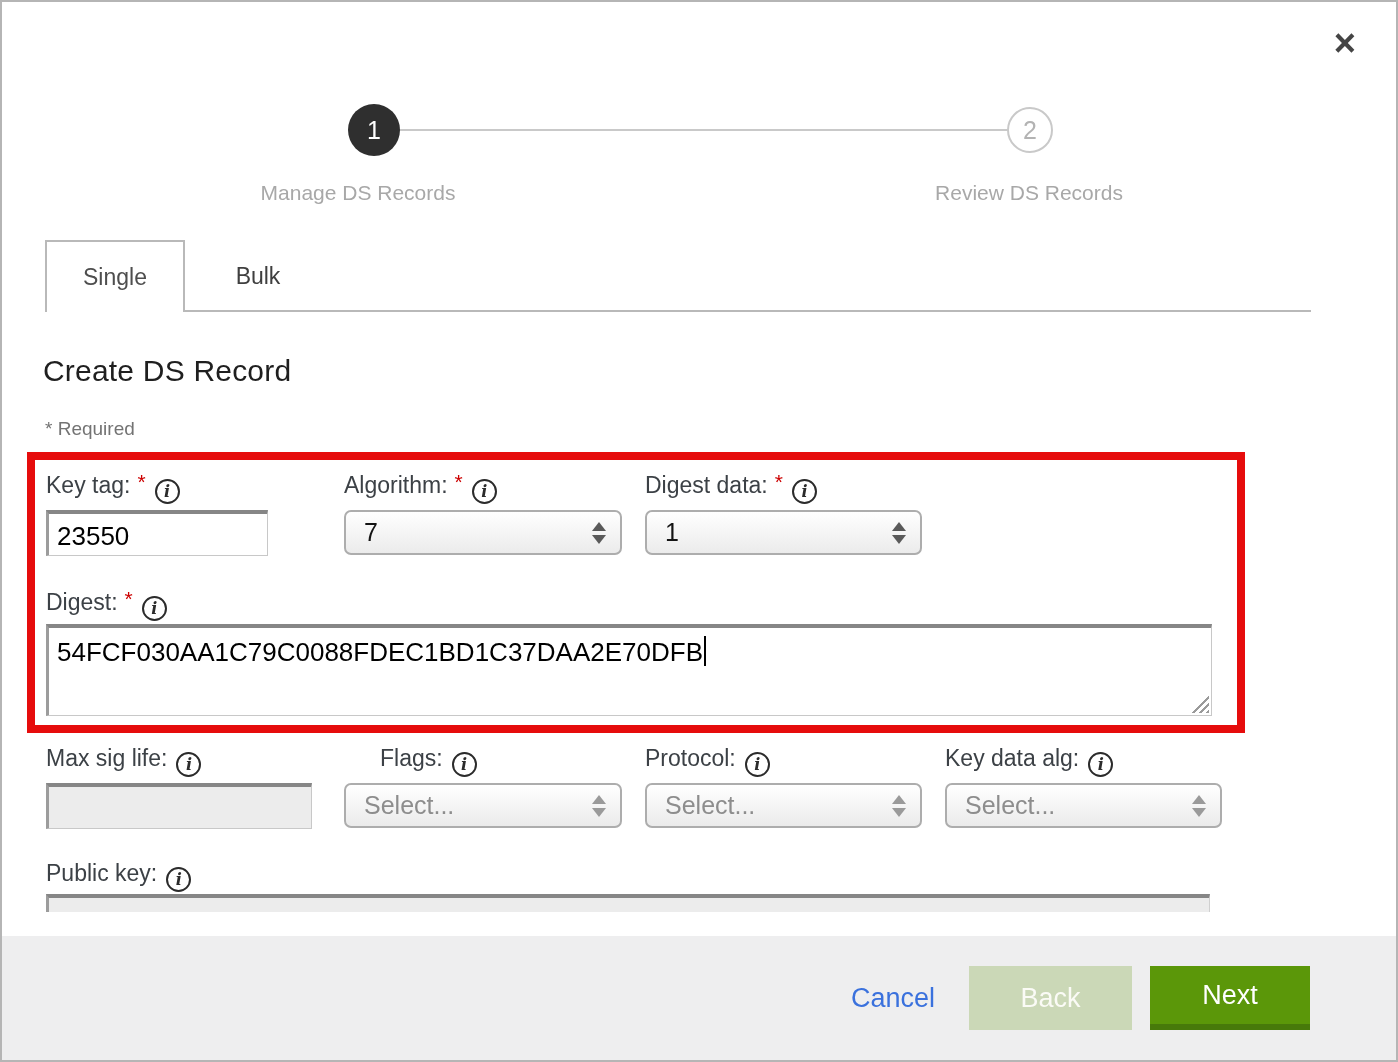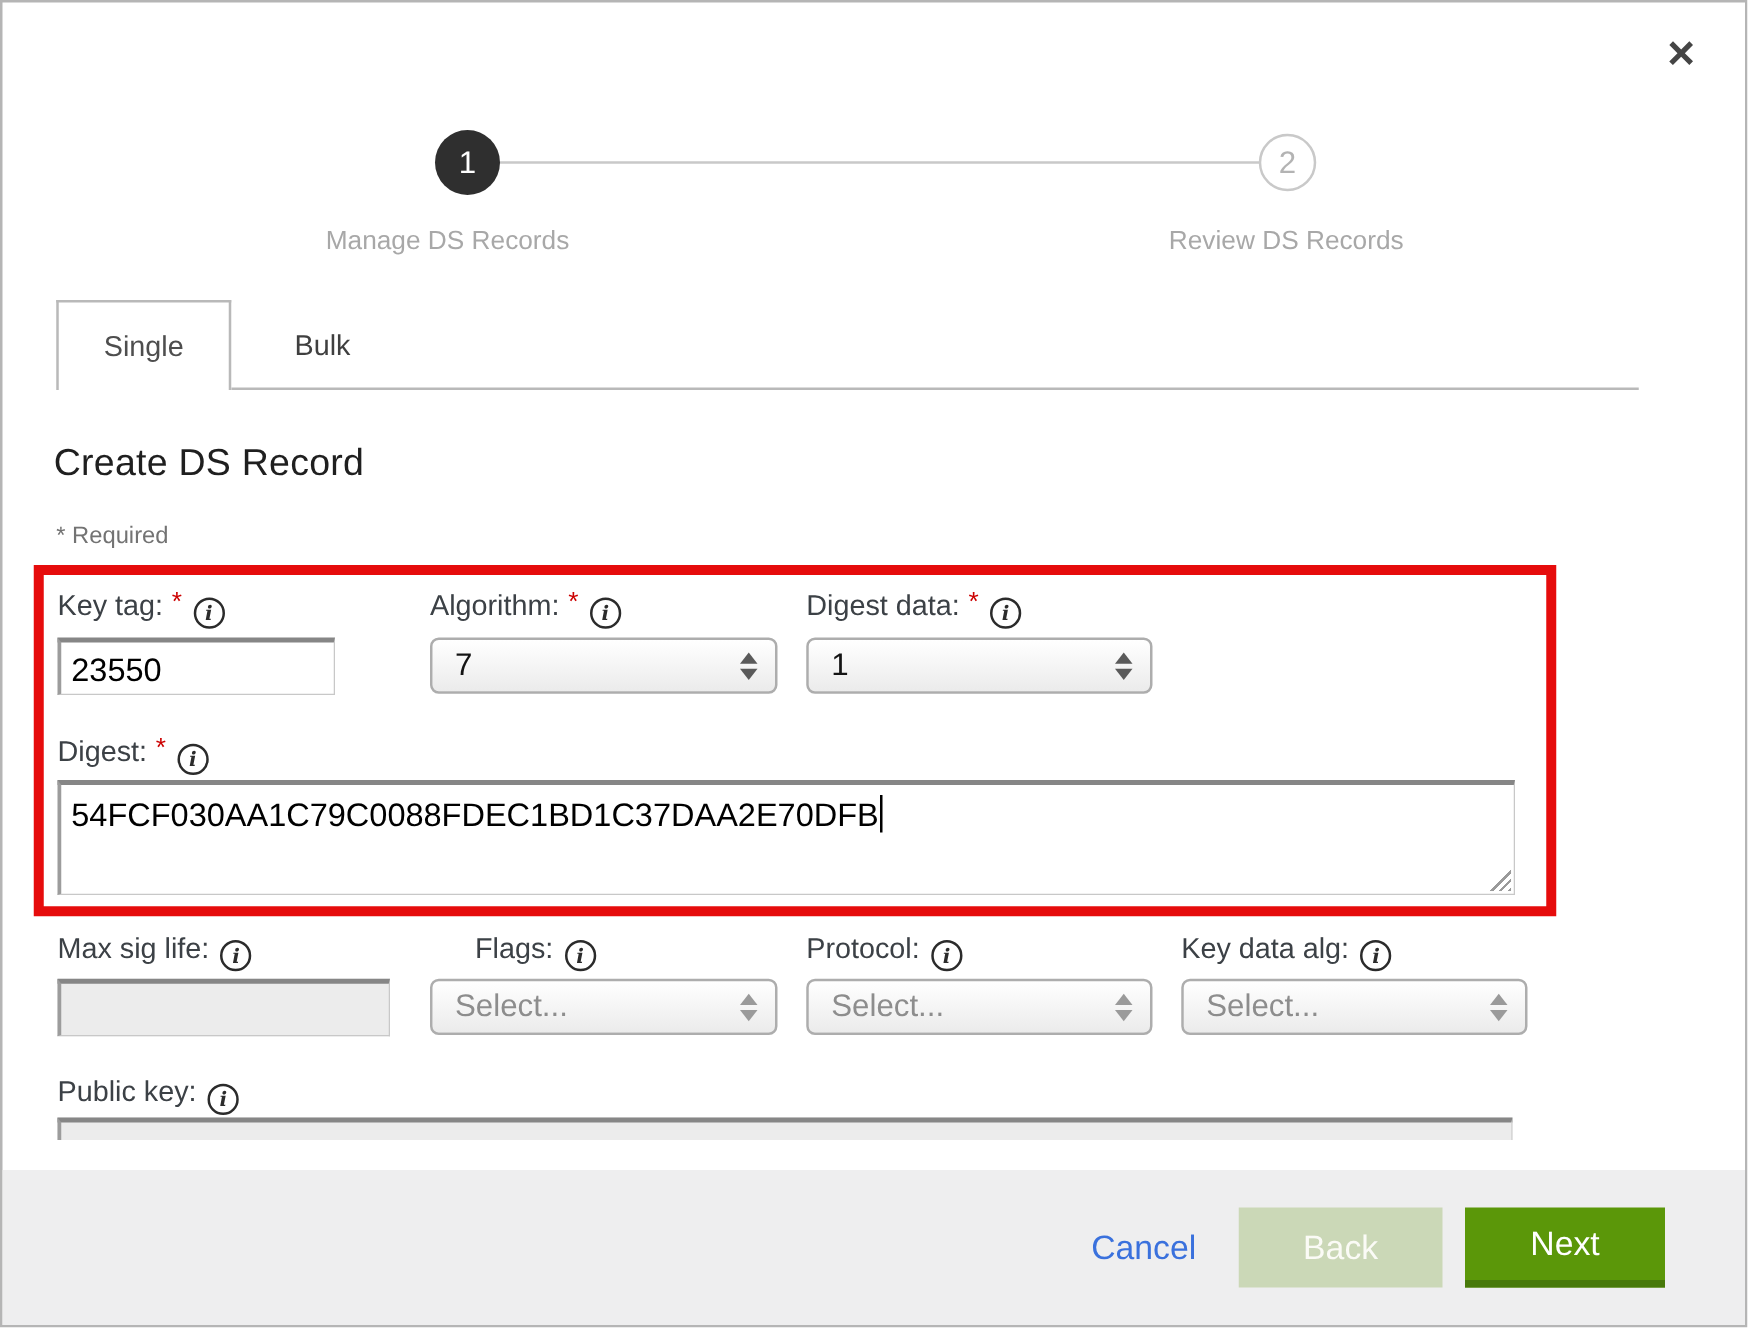--- a/index.html
+++ b/index.html
@@ -97,21 +97,21 @@
   
   .pk-stub {
     position:absolute; left:44px; top:892px; width:1164px; height:18px;
     background:#ececec; border-left:3px solid #9c9c9c; border-top:4px solid #868686;
     border-right:1px solid #d0d0d0; overflow:hidden;
   }
 
   
   .footer {
     position:absolute; left:0; right:0; bottom:0; height:124px; background:#eeeeef;
-    display:flex; align-items:center; justify-content:flex-end; padding-right:64px; gap:18px;
+    display:flex; align-items:center; justify-content:flex-end; padding-right:86px; gap:18px;
   }
   .cancel-link { background:none; border:none; font-size:27px; color:#3a71dd; cursor:pointer; margin-right:16px;
     font-family:"Liberation Sans",sans-serif; }
   .btn { border:none; font-size:27px; cursor:pointer; font-family:"Liberation Sans",sans-serif; }
   .btn-back { width:163px; height:64px; background:#cbd8b7; color:#fbfbf6; }
   .btn-next { width:160px; height:64px; background:#5b9709; color:#fff; border-bottom:6px solid #47790a; }
 </style>
 </head>
 <body>
 

